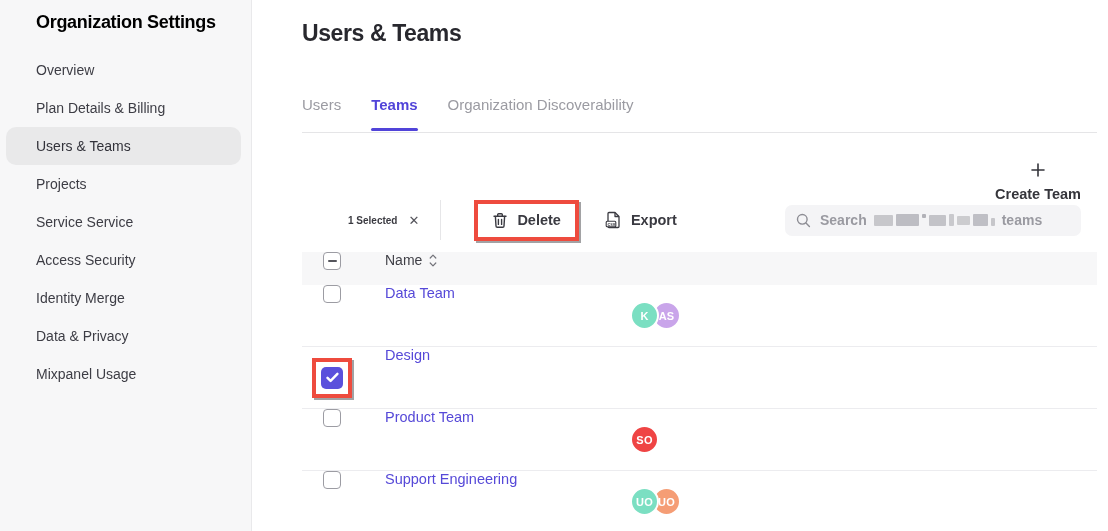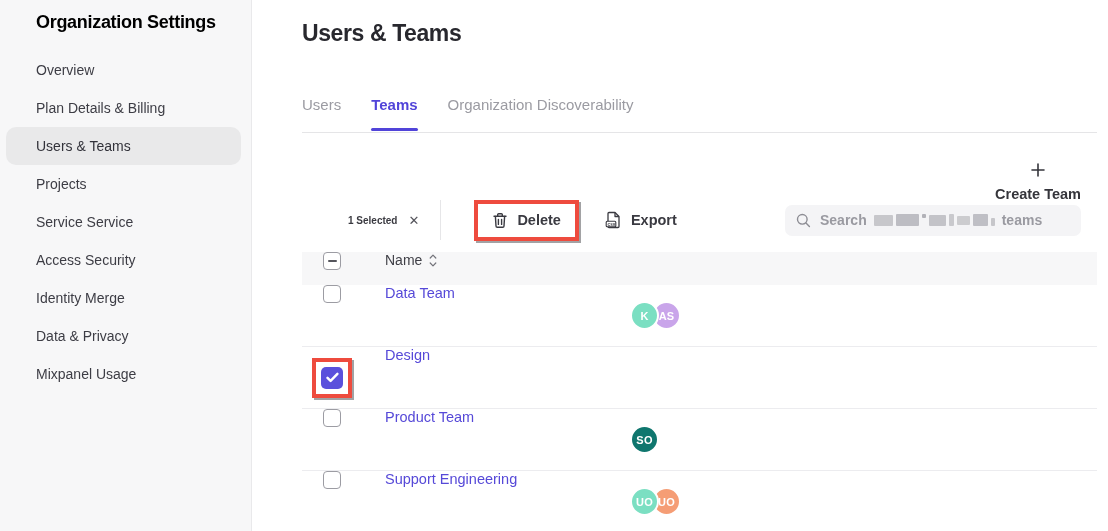--- a/index.html
+++ b/index.html
@@ -252,21 +252,21 @@
             </svg>
           </span>
         </div>
         <span class="row-name">Design</span>
       </div>
 
       <div class="trow">
         <span class="checkbox"></span>
         <span class="row-name">Product Team</span>
         <span class="avatars">
-          <span class="avatar" style="background-color: #0f766e;">SO</span>
+          <span class="avatar" style="background-color: #ef4444;">SO</span>
         </span>
       </div>
 
       <div class="trow">
         <span class="checkbox"></span>
         <span class="row-name">Support Engineering</span>
         <span class="avatars">
           <span class="avatar" style="background-color: rgb(123, 223, 194);">UO</span>
           <span class="avatar" style="background-color: rgb(245, 157, 117);">UO</span>
         </span>

